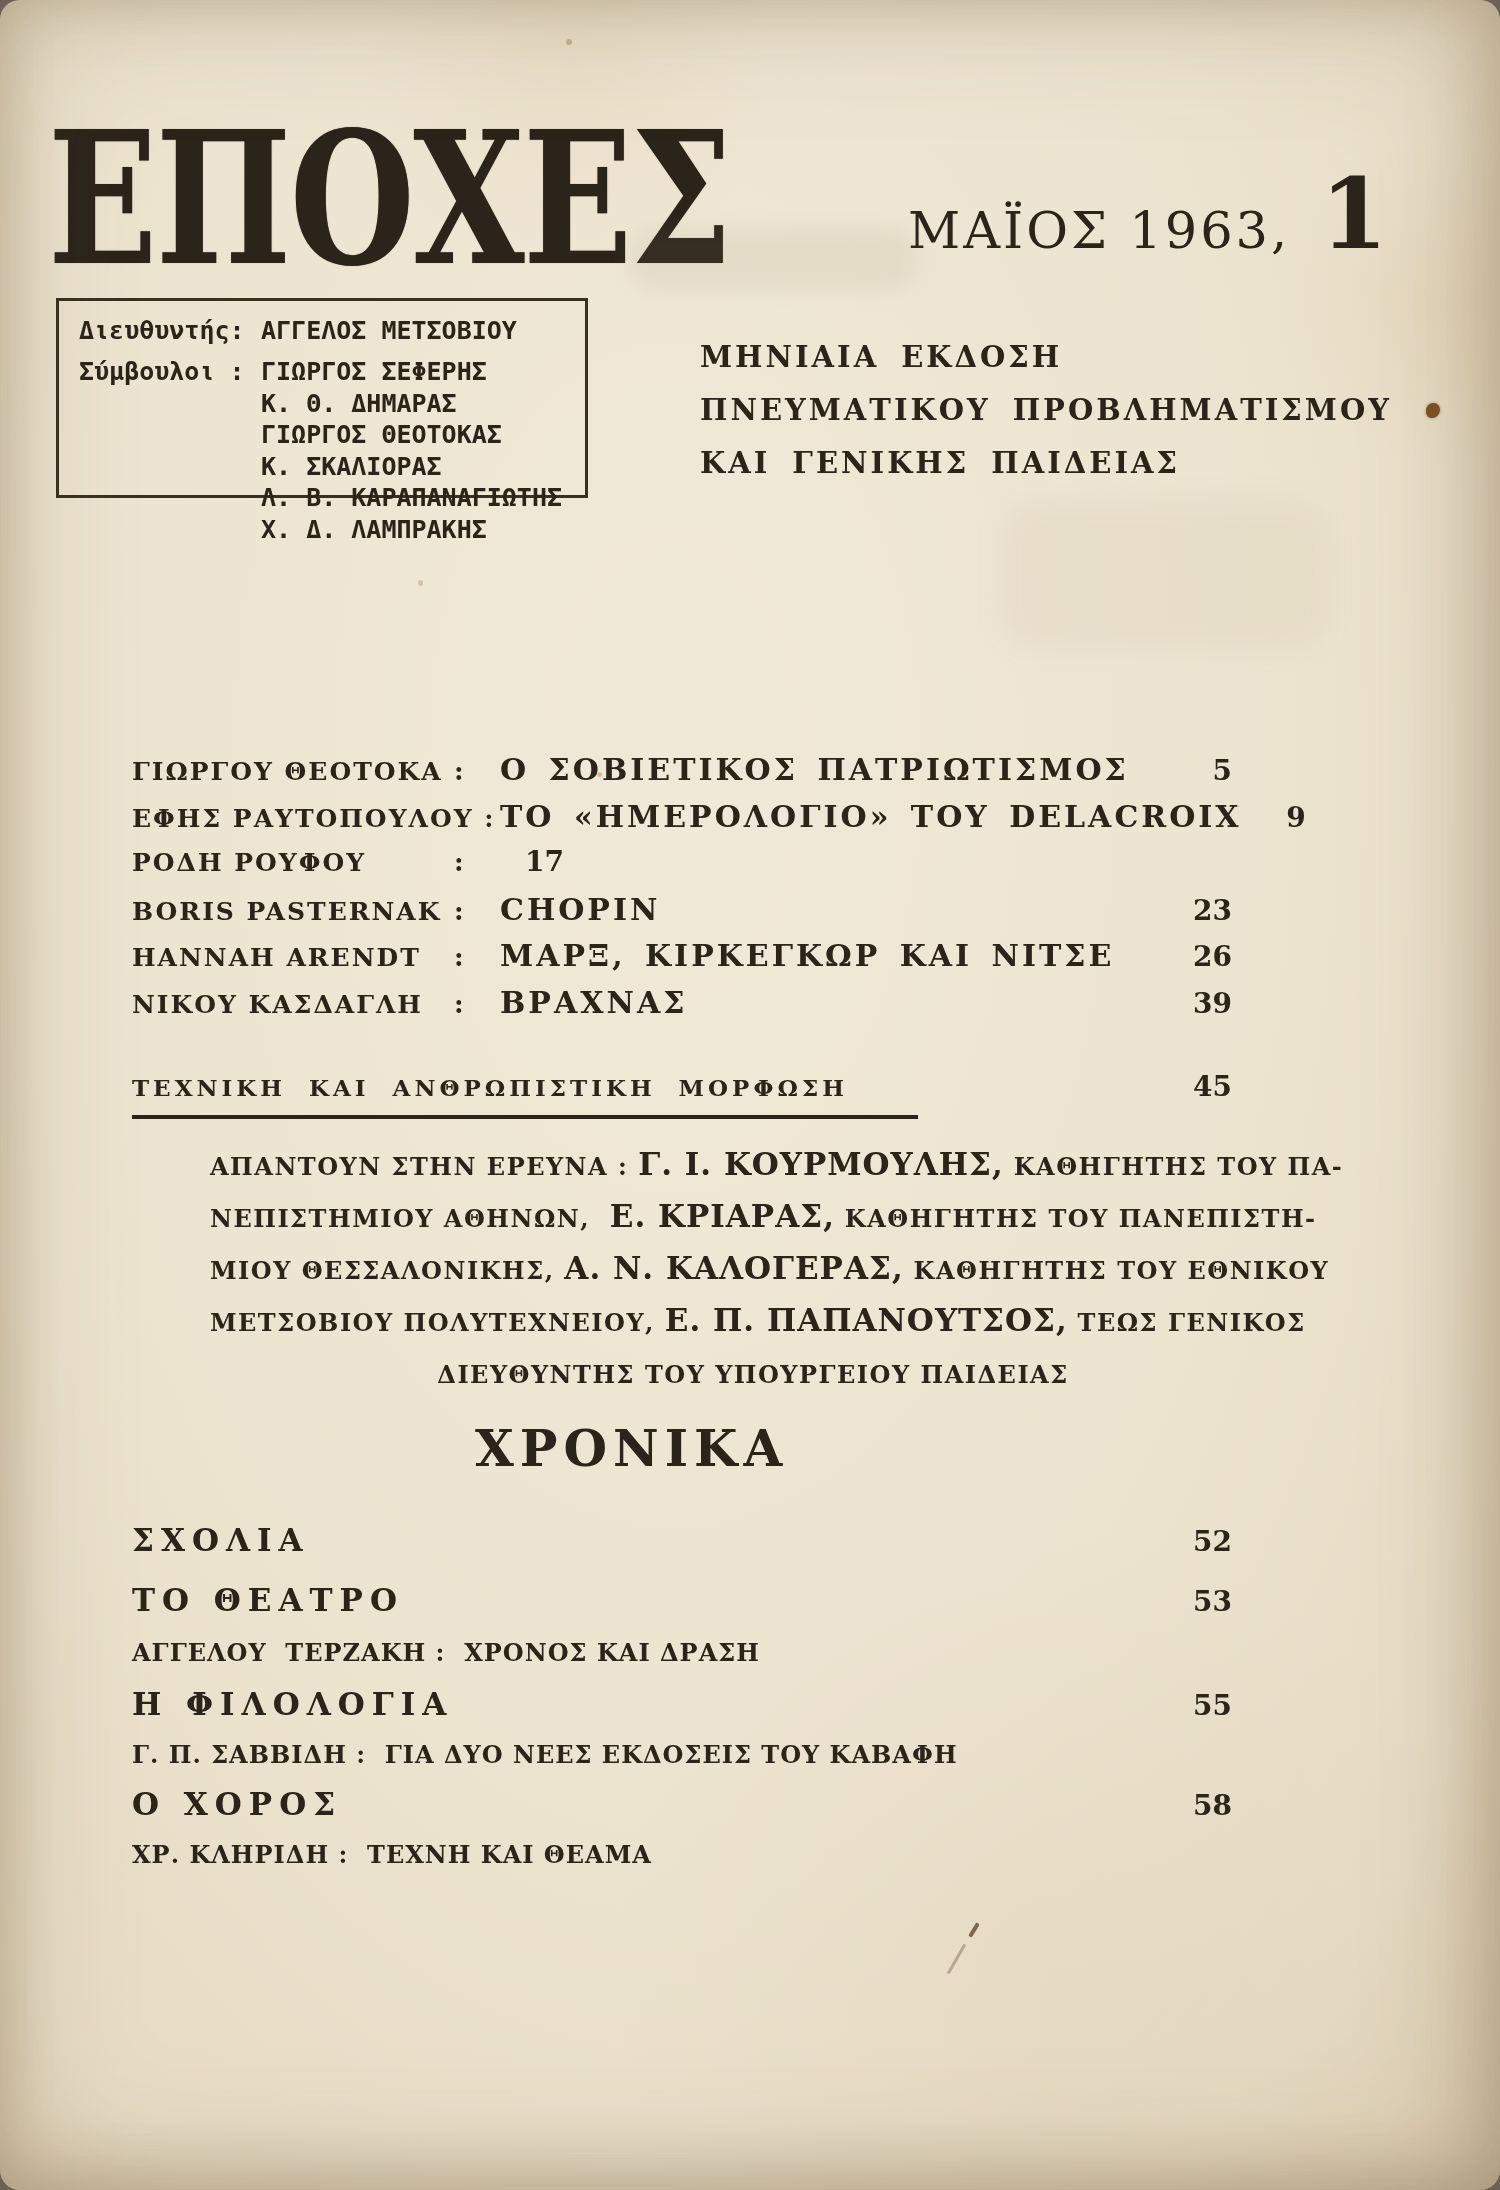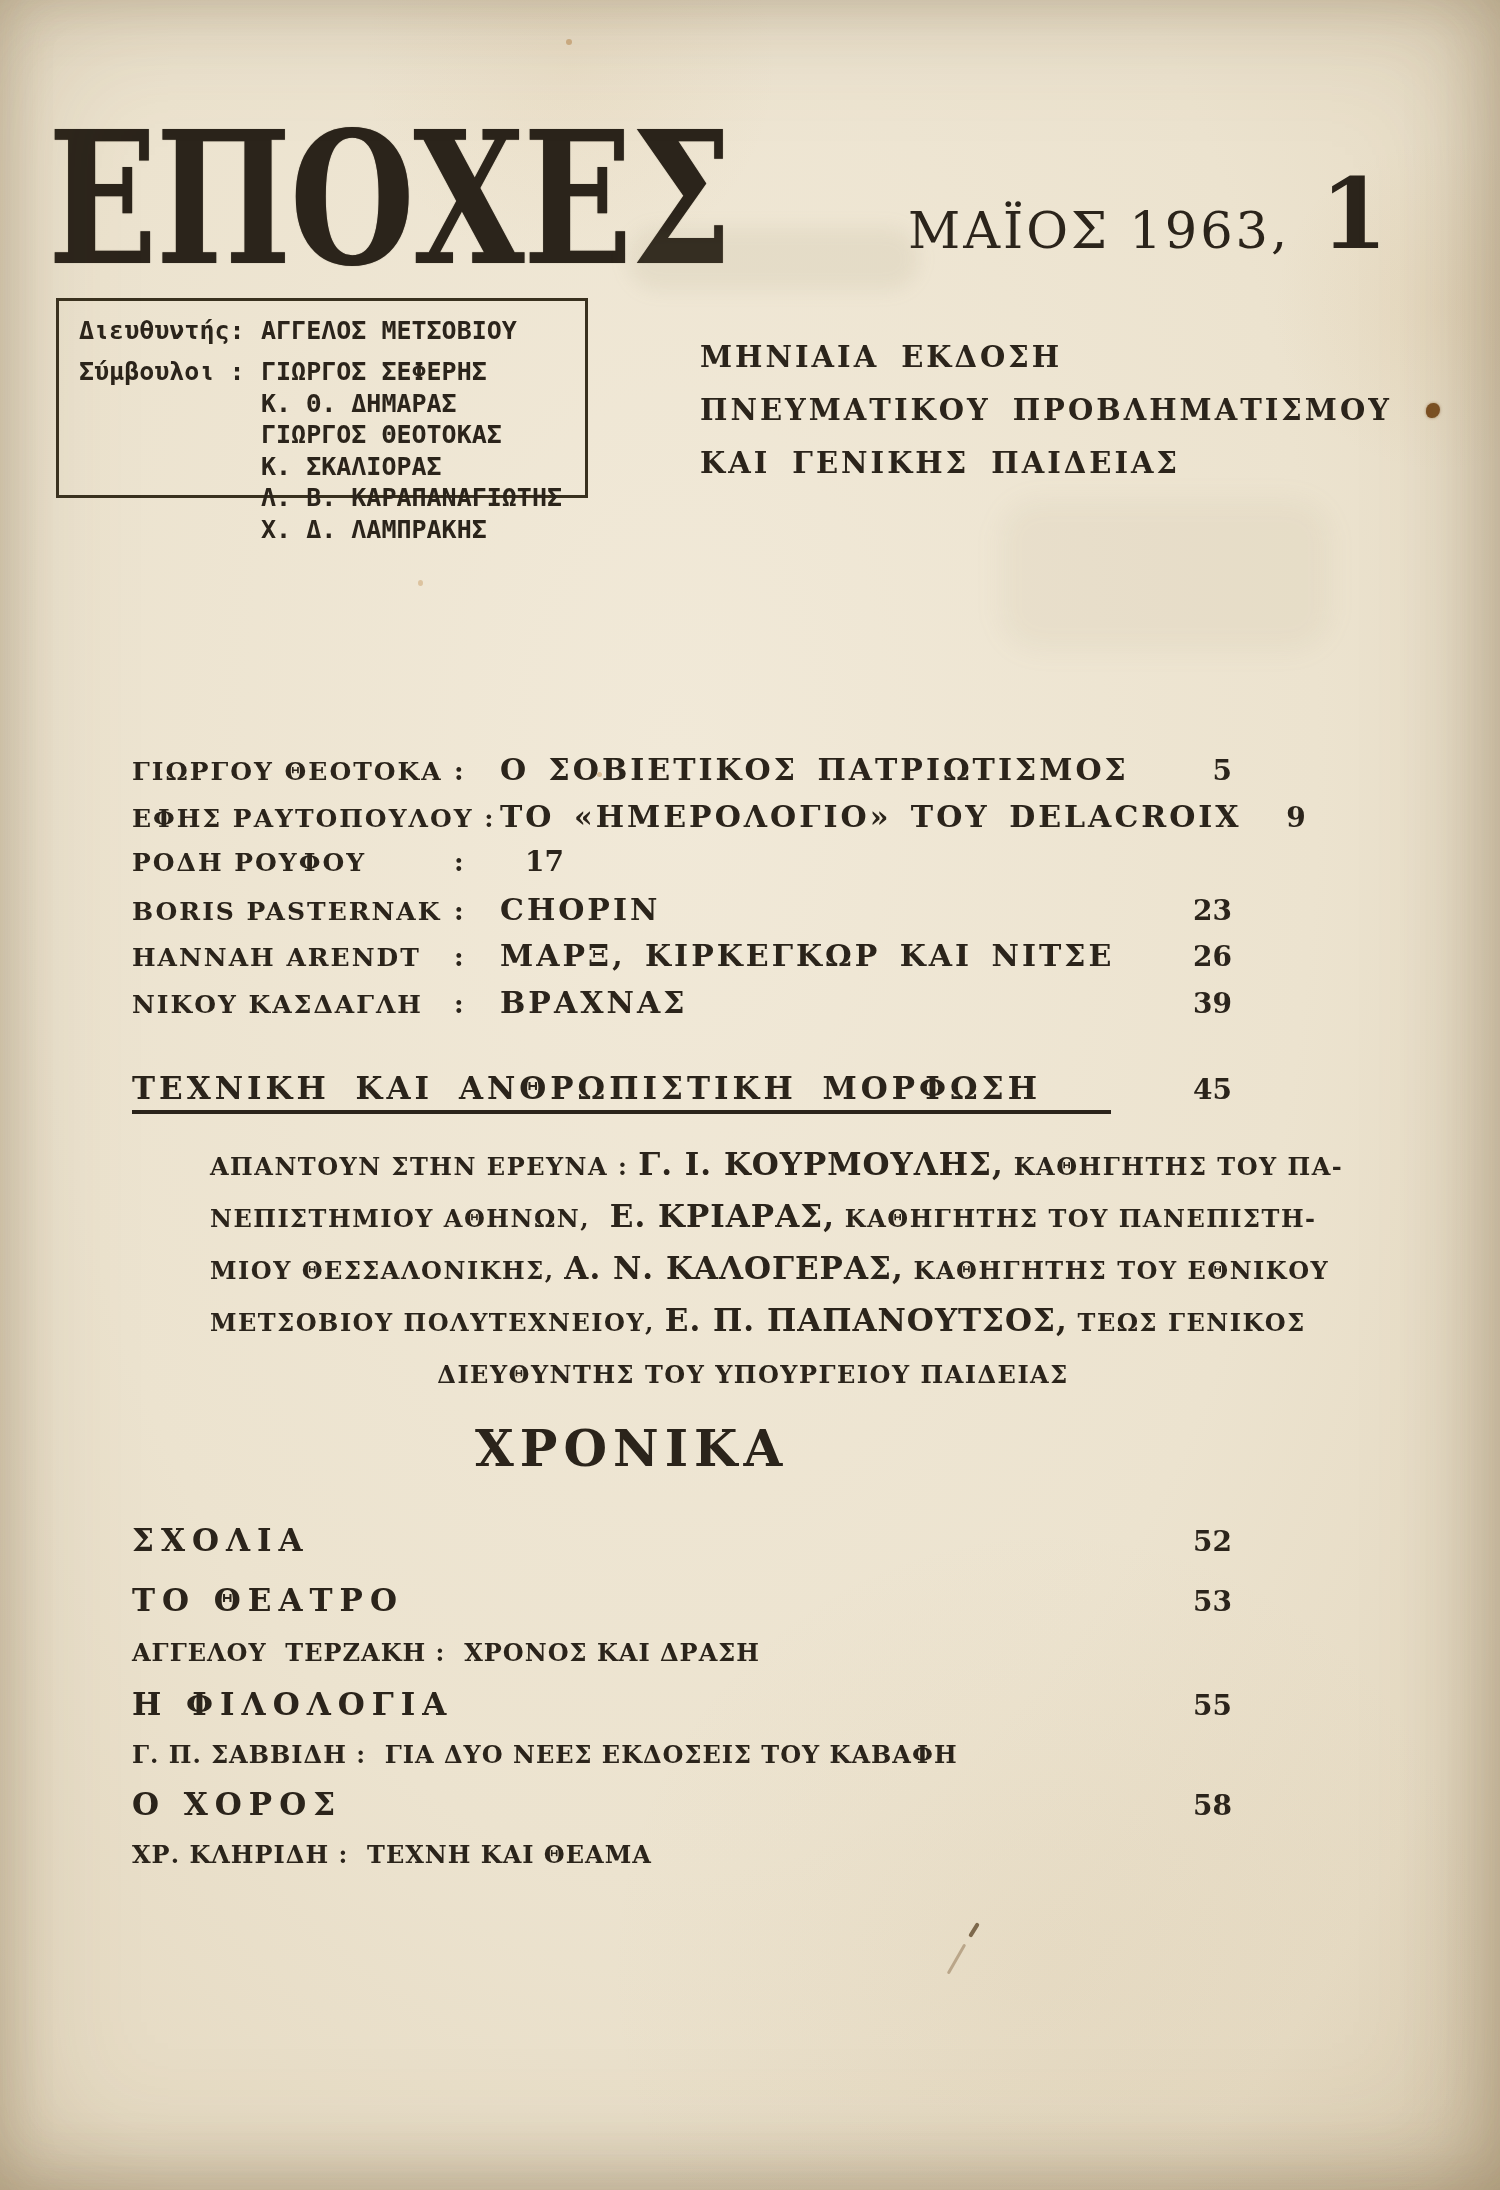--- a/index.html
+++ b/index.html
@@ -5,20 +5,21 @@
   html,body{margin:0;padding:0;background:#6b6257;}
   .page{
     position:relative;width:1500px;height:2190px;overflow:hidden;
     font-family:"DejaVu Serif","Liberation Serif",serif;
     color:#2b241b;
     background:
       radial-gradient(circle at 38% 3%, rgba(195,155,95,.08), transparent 9%),
       radial-gradient(circle at 96% 14%, rgba(195,155,95,.10), transparent 7%),
       radial-gradient(circle at 70% 90%, rgba(180,150,100,.07), transparent 20%),
       radial-gradient(ellipse at 45% 35%, #f1e9d8 0%, #ece3cf 55%, #e6dbc4 82%, #d9cbb0 100%);
+    border-radius: 20px;
   }
   .page::after{
     content:"";position:absolute;inset:0;pointer-events:none;
     box-shadow:
       inset 0 0 140px rgba(110,85,50,.22),
       inset -30px 0 70px rgba(110,85,50,.16),
       inset 18px 0 40px rgba(140,115,75,.10),
       inset 0 -24px 60px rgba(110,85,50,.12);
   }
   
@@ -48,22 +49,22 @@
   
   .toc{position:absolute;left:132px;top:752px;width:1100px;}
   .toc-row{display:flex;align-items:baseline;height:46.5px;}
   .toc-author{width:322px;flex:none;font-weight:bold;font-size:25px;letter-spacing:2px;white-space:nowrap;}
   .toc-colon{width:46px;flex:none;font-weight:bold;font-size:26px;}
   .toc-title{flex:1;font-weight:bold;font-size:30px;letter-spacing:3px;word-spacing:6px;white-space:nowrap;}
   .toc-page{width:64px;flex:none;text-align:right;font-weight:bold;font-size:28px;}
   
   .feature-head{position:absolute;left:132px;top:1070px;width:1100px;display:flex;align-items:baseline;}
   .feature-title{
-    font-weight:bold;font-size:31px;letter-spacing:4px;word-spacing:11px;white-space:nowrap;
-    padding:0 70px 4px 0;border-bottom:4px solid #2b241b;
+    font-weight:bold;font-size:23px;letter-spacing:4px;word-spacing:11px;white-space:nowrap;
+    padding:0 70px 14px 0;border-bottom:4px solid #2b241b;
   }
   .feature-page{flex:1;text-align:right;font-weight:bold;font-size:28px;}
   .intro{position:absolute;left:210px;top:1146px;width:1086px;}
   .intro-line{height:52px;font-weight:bold;font-size:24px;letter-spacing:1.5px;white-space:pre;}
   .intro-line .intro-name{font-size:31px;letter-spacing:1px;}
   .intro-line.center{text-align:center;}
   
   .chronika-head{position:absolute;left:475px;top:1424px;font-weight:bold;font-size:50px;line-height:1;letter-spacing:6px;white-space:nowrap;}
   .ch-row{position:absolute;left:132px;width:1100px;display:flex;align-items:baseline;}
   .ch-title{flex:1;font-weight:bold;font-size:31px;letter-spacing:7px;white-space:nowrap;}

